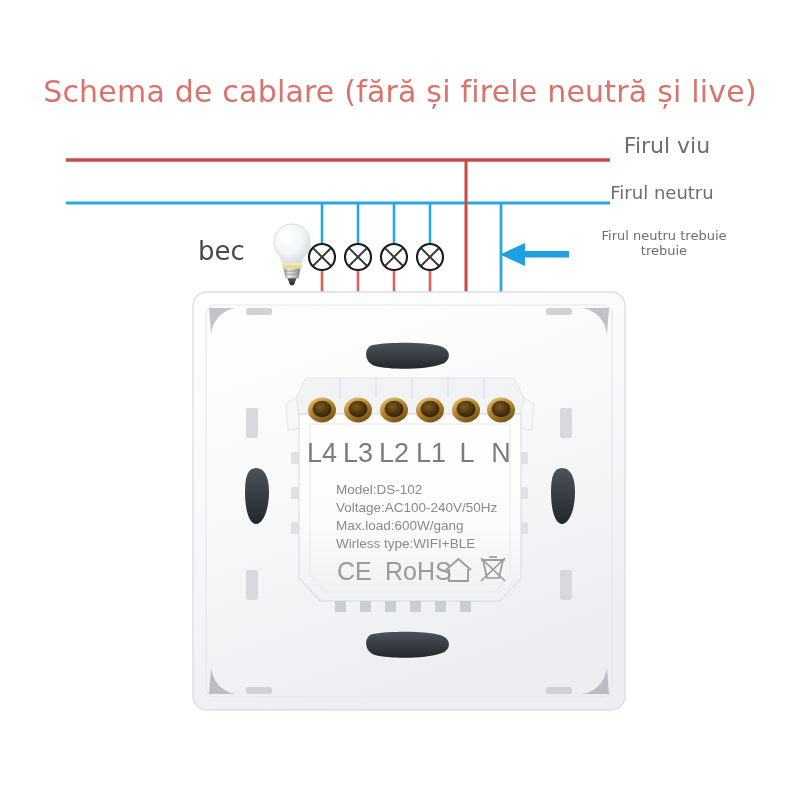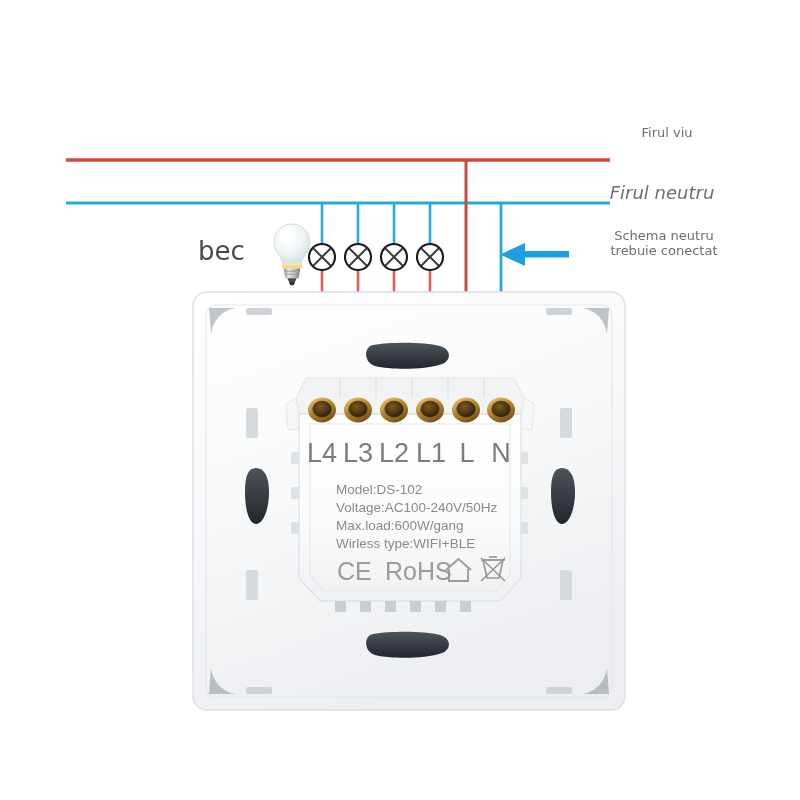--- a/index.html
+++ b/index.html
@@ -14,22 +14,22 @@
   
   #title{
     left:0;top:74px;width:800px;text-align:center;
     font-size:30px;color:#d9736b;letter-spacing:.2px;white-space:nowrap;
   }
 
   
   .legend{
     color:#6e6e6e;text-align:center;line-height:1.08;
   }
-  #lbl-live{left:612px;top:126px;width:110px;font-size:13px;}
-  #lbl-neutral{left:606px;top:183px;width:112px;font-size:18px;font-style:italic;}
+  #lbl-live{left:612px;top:134px;width:110px;font-size:22px;}
+  #lbl-neutral{left:606px;top:183px;width:112px;font-size:18px;}
   #lbl-note{left:600px;top:228px;width:128px;font-size:13px;line-height:1.18;}
 
   
   #bec-label{
     left:198px;top:236px;font-size:26px;color:#4a4a4a;text-align:center;
   }
 
   
   svg.layer{position:absolute;left:0;top:0;width:800px;height:800px;overflow:visible;}
   #wires-under{z-index:2;}
@@ -51,20 +51,21 @@
   .cert{
     font-family:"Liberation Sans",sans-serif;
     font-size:25px;fill:#9b9b9b;
   }
 </style>
 </head>
 <body>
 
 <div id="stage">
 
+  <div class="abs" id="title">Schema de cablare (fără și firele neutră și live)</div>
 
   <svg class="layer" id="wires-under">
 
     <line x1="66" y1="160" x2="610" y2="160" stroke="#c94a43" stroke-width="3.4"></line>
 
     <line x1="66" y1="203" x2="610" y2="203" stroke="#29a8e0" stroke-width="3.2"></line>
 
     <line x1="322" y1="203" x2="322" y2="246" stroke="#29a8e0" stroke-width="2.6"></line>
     <line x1="358" y1="203" x2="358" y2="246" stroke="#29a8e0" stroke-width="2.6"></line>
     <line x1="394" y1="203" x2="394" y2="246" stroke="#29a8e0" stroke-width="2.6"></line>
@@ -140,21 +141,21 @@
     <line x1="14.6" y1="52.2" x2="29.4" y2="52.2" stroke="#9a9a9a" stroke-width="0.9"></line>
 
     <path d="M17.4 56.2 L26.6 56.2 L24.4 61.4 L19.6 61.4 Z" fill="#4a4a4a"></path>
     <ellipse cx="22" cy="61.6" rx="2.6" ry="1.8" fill="#2e2e2e"></ellipse>
   </svg>
 
   <div class="abs" id="bec-label">bec</div>
 
   <div class="abs legend" id="lbl-live">Firul viu</div>
   <div class="abs legend" id="lbl-neutral">Firul neutru</div>
-  <div class="abs legend" id="lbl-note">Schema neutru trebuie conectat</div>
+  <div class="abs legend" id="lbl-note">Firul neutru trebuie trebuie</div>
 
   <svg class="layer" id="device">
     <defs>
       <linearGradient id="plateG" x1="0" y1="0" x2="0.35" y2="1">
         <stop offset="0%" stop-color="#ffffff"></stop>
         <stop offset="48%" stop-color="#f8f9fa"></stop>
         <stop offset="100%" stop-color="#eceef1"></stop>
       </linearGradient>
       <linearGradient id="modG" x1="0" y1="0" x2="0" y2="1">
         <stop offset="0%" stop-color="#ffffff"></stop>

